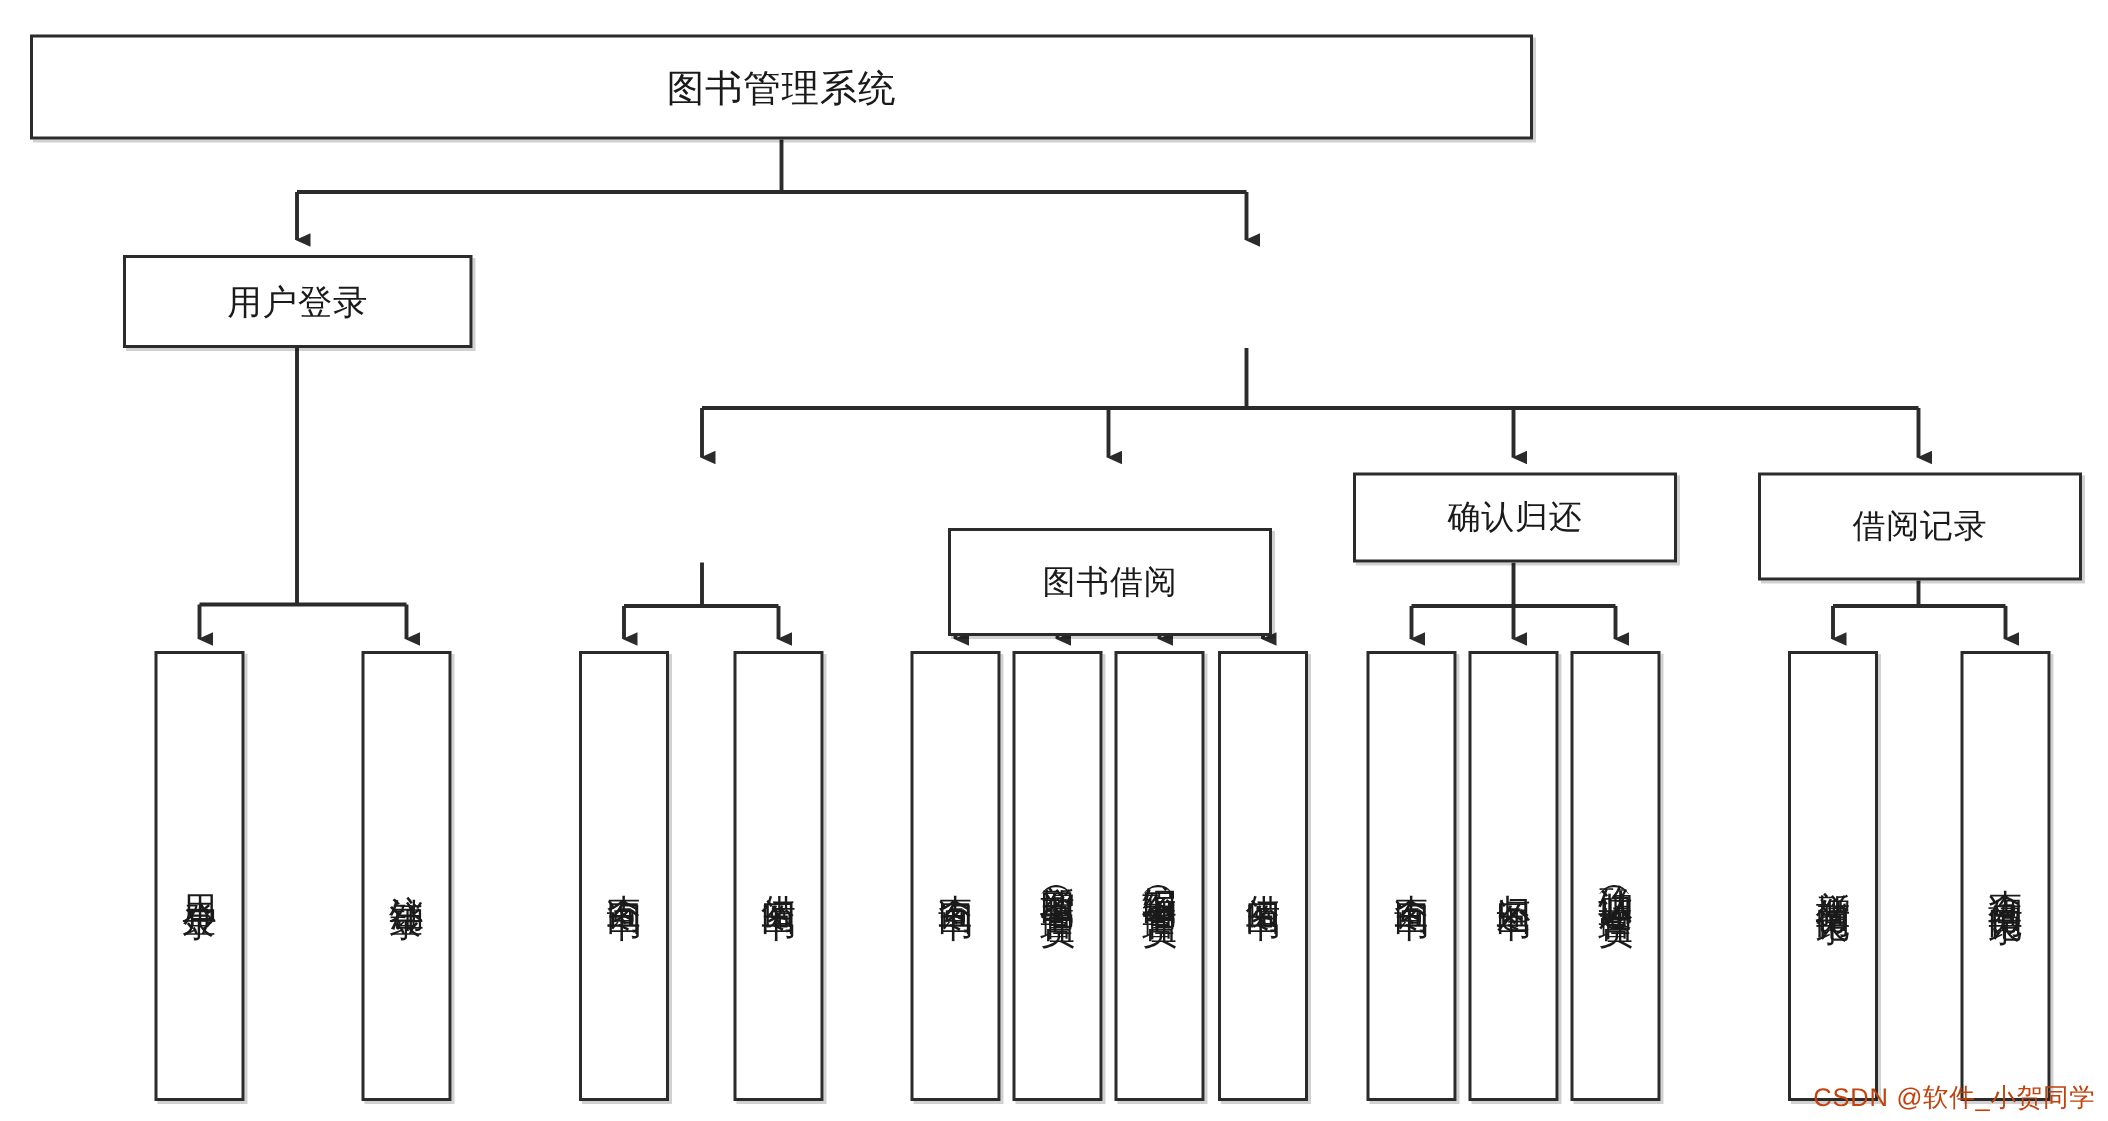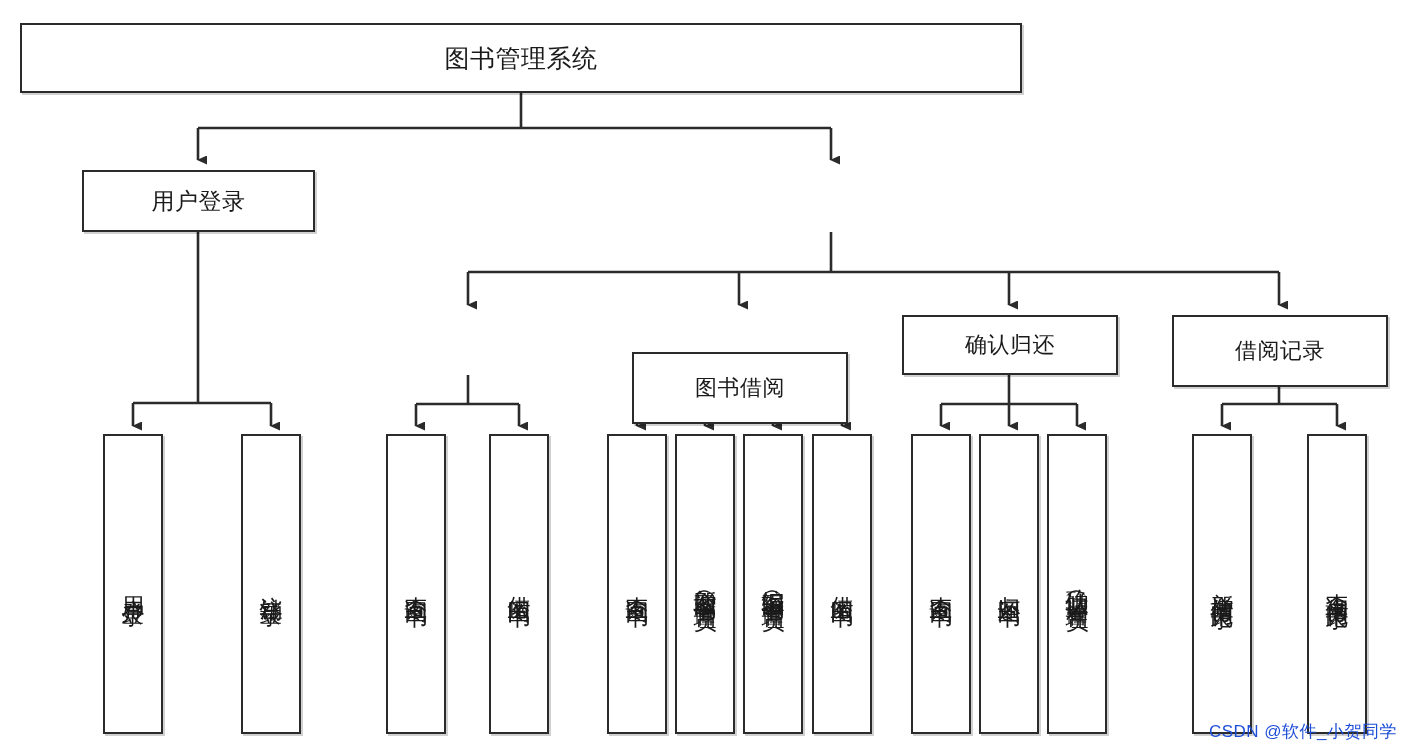--- a/index.html
+++ b/index.html
@@ -64,21 +64,21 @@
     line-height: 1.18;
     letter-spacing: 3px;
     white-space: nowrap;
   }
   
   #watermark {
     position: absolute;
     right: 8px;
     bottom: 4px;
     font-size: 17px;
-    color: #1d4ed8;
+    color: #c2410c;
     z-index: 5;
     white-space: nowrap;
     letter-spacing: 0.5px;
   }
 </style>
 </head>
 <body>
 
 <div id="canvas">
 

